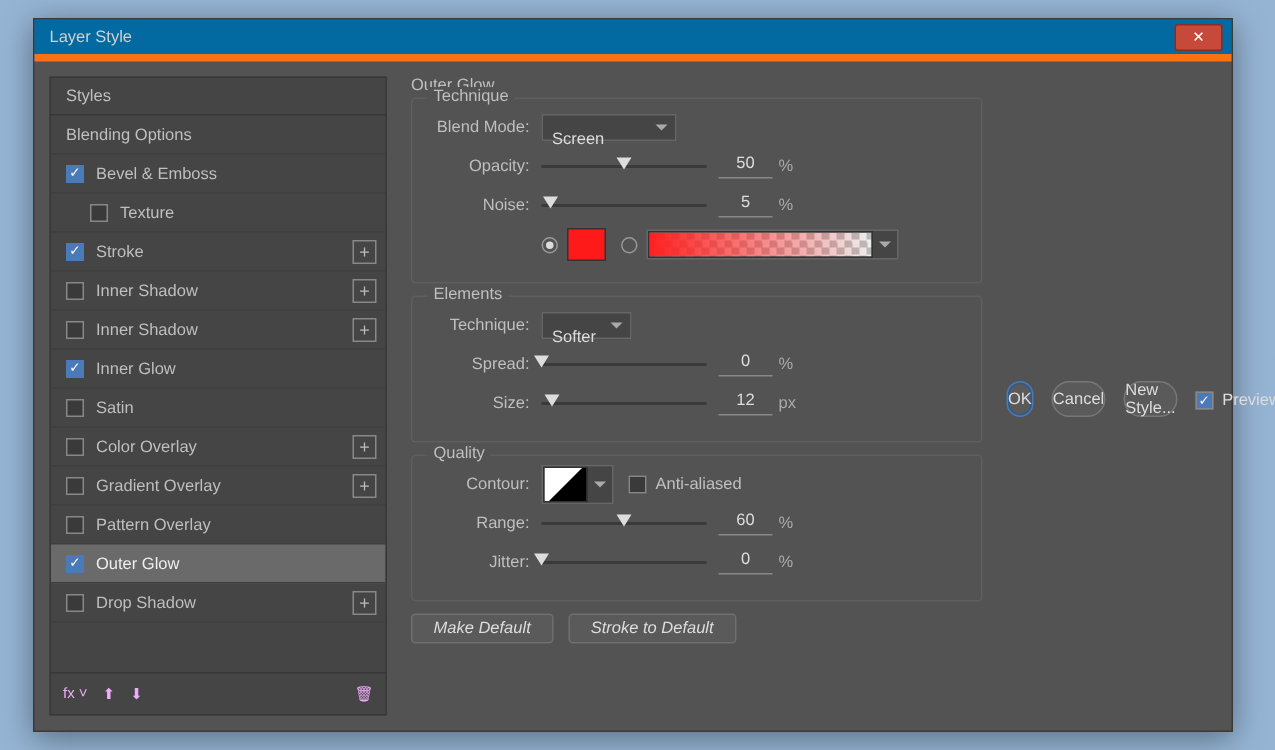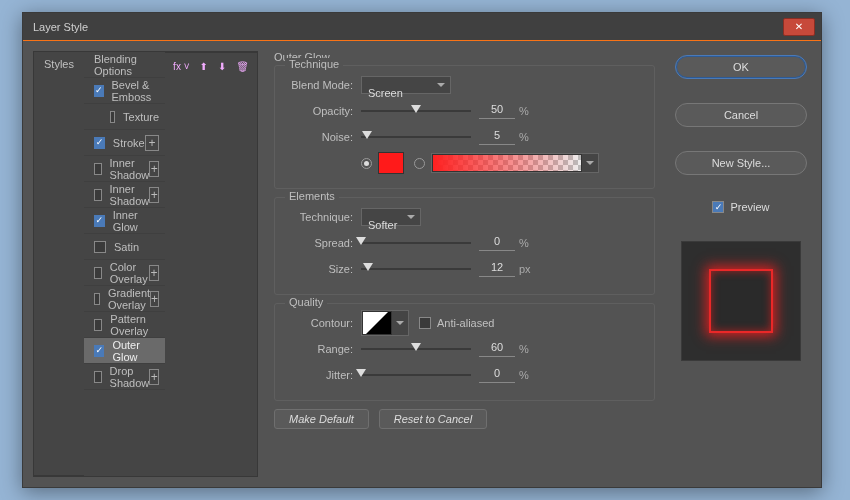--- a/index.html
+++ b/index.html
@@ -1,22 +1,22 @@
 <!DOCTYPE html>
 <html><head>
 <meta charset="utf-8">
 <style>
 * { box-sizing: border-box; margin: 0; padding: 0; font-family: "Segoe UI", Tahoma, sans-serif; font-size: 11px; }
 body { background: #95b4d4; width: 850px; height: 500px; position: relative; }
 .dialog { position: absolute; top: 12px; left: 22px; width: 800px; height: 476px; background: #535353; border: 1px solid #3a3a3a; box-shadow: 0 4px 20px rgba(0,0,0,0.4); }
-.titlebar { height: 28px; background: #404040; border-bottom: 1px solid #f97316; display: flex; align-items: center; padding: 0 6px 0 10px; color: #d0d0d0; }
+.titlebar { height: 28px; background: #0369a1; border-bottom: 5px solid #f97316; display: flex; align-items: center; padding: 0 6px 0 10px; color: #d0d0d0; }
 .titlebar-text { flex: 1; }
 .close-btn { width: 32px; height: 18px; background: #c7493a; border: 1px solid #8a2e23; border-radius: 2px; display: flex; align-items: center; justify-content: center; color: #fff; font-size: 10px; cursor: pointer; }
 .body { display: flex; height: calc(100% - 28px); padding: 10px; gap: 10px; }
-.styles-panel { width: 225px; background: #454545; border: 1px solid #383838; display: flex; flex-direction: row; }
+.styles-panel { width: 225px; background: #454545; border: 1px solid #383838; display: flex; flex-direction: column; }
 .styles-header { padding: 6px 10px; color: #c0c0c0; border-bottom: 1px solid #383838; }
 .styles-list { flex: 1; overflow: hidden; }
 .style-row { display: flex; align-items: center; height: 26px; padding: 0 6px 0 10px; color: #bfbfbf; border-bottom: 1px solid #3f3f3f; cursor: pointer; }
 .style-row.sel { background: #6a6a6a; color: #eee; }
 .style-row.indent { padding-left: 26px; }
 .style-row .cb { width: 12px; height: 12px; border: 1px solid #888; margin-right: 8px; display: flex; align-items: center; justify-content: center; background: #3a3a3a; }
 .style-row .cb.on { background: #4a7ab8; border-color: #4a7ab8; }
 .style-row .cb.on::after { content: "✓"; color: #fff; font-size: 9px; line-height: 1; }
 .style-row .plus { margin-left: auto; width: 16px; height: 16px; border: 1px solid #888; display: flex; align-items: center; justify-content: center; color: #bbb; font-size: 12px; }
 .styles-footer { height: 28px; border-top: 1px solid #383838; display: flex; align-items: center; padding: 0 8px; gap: 10px; }
@@ -42,21 +42,21 @@
   linear-gradient(90deg, #ff2020 0%, rgba(255,32,32,0) 100%),
   repeating-conic-gradient(#bbb 0 25%, #eee 0 50%) 0 0/10px 10px; }
 .grad-wrap { display: flex; border: 1px solid #666; }
 .grad-caret { width: 16px; background: #454545; display: flex; align-items: center; justify-content: center; }
 .grad-caret::after { content: ""; border: 4px solid transparent; border-top-color: #aaa; margin-top: 3px; }
 .contour-sw { width: 30px; height: 24px; background: linear-gradient(135deg,#fff 0 49%,#000 51% 100%); border: 1px solid #333; }
 .contour-wrap { display: flex; border: 1px solid #666; }
 .cb2 { width: 12px; height: 12px; border: 1px solid #888; margin: 0 6px 0 10px; background: #3a3a3a; display: inline-block; }
 .btns-row { display: flex; gap: 10px; margin-top: 4px; font-style: italic; }
 .btn-sm { background: #5a5a5a; border: 1px solid #6f6f6f; color: #ddd; padding: 3px 14px; border-radius: 3px; cursor: pointer; }
-.right { width: 140px; display: flex; flex-direction: column; align-items: center; gap: 24px; padding-top: 4px; }
+.right { width: 140px; display: flex; flex-direction: row; align-items: center; gap: 12px; padding-top: 4px; }
 .btn-lg { width: 132px; height: 24px; background: #5a5a5a; border: 1px solid #777; border-radius: 12px; color: #ddd; display: flex; align-items: center; justify-content: center; cursor: pointer; }
 .btn-lg.primary { border: 1px solid #4a7ab8; box-shadow: 0 0 0 1px #2d5a94 inset; }
 .preview-row { display: flex; align-items: center; gap: 6px; color: #ddd; margin-top: 2px; }
 .preview-box { width: 120px; height: 120px; background: #2e2e2e; border: 1px solid #3a3a3a; display: flex; align-items: center; justify-content: center; margin-top: 4px; }
 .glow-sq { width: 64px; height: 64px; border: 2px solid rgba(255,40,40,0.9); box-shadow: 0 0 12px 3px rgba(255,30,30,0.8), inset 0 0 8px rgba(255,30,30,0.6); background: #2a2a2a; }
 </style>
 </head>
 <body>
 
 <div class="dialog">
@@ -231,21 +231,21 @@
               <div class="track"></div>
               <div class="thumb" style="left:0%"></div>
             </div>
           <span class="num">0</span>
           <span class="unit">%</span>
         </div>
       </div>
 
       <div class="btns-row">
         <div class="btn-sm">Make Default</div>
-        <div class="btn-sm">Reset to Cancel</div>
+        <div class="btn-sm">Stroke to Default</div>
       </div>
     </div>
 
     <div class="right">
       <div class="btn-lg primary">OK</div>
       <div class="btn-lg">Cancel</div>
       <div class="btn-lg">New Style...</div>
       <div class="preview-row">
         <span class="cb" style="width:12px;height:12px;border:1px solid #888;background:#4a7ab8;display:inline-flex;align-items:center;justify-content:center;color:#fff;font-size:9px">✓</span>
         <span>Preview</span>

